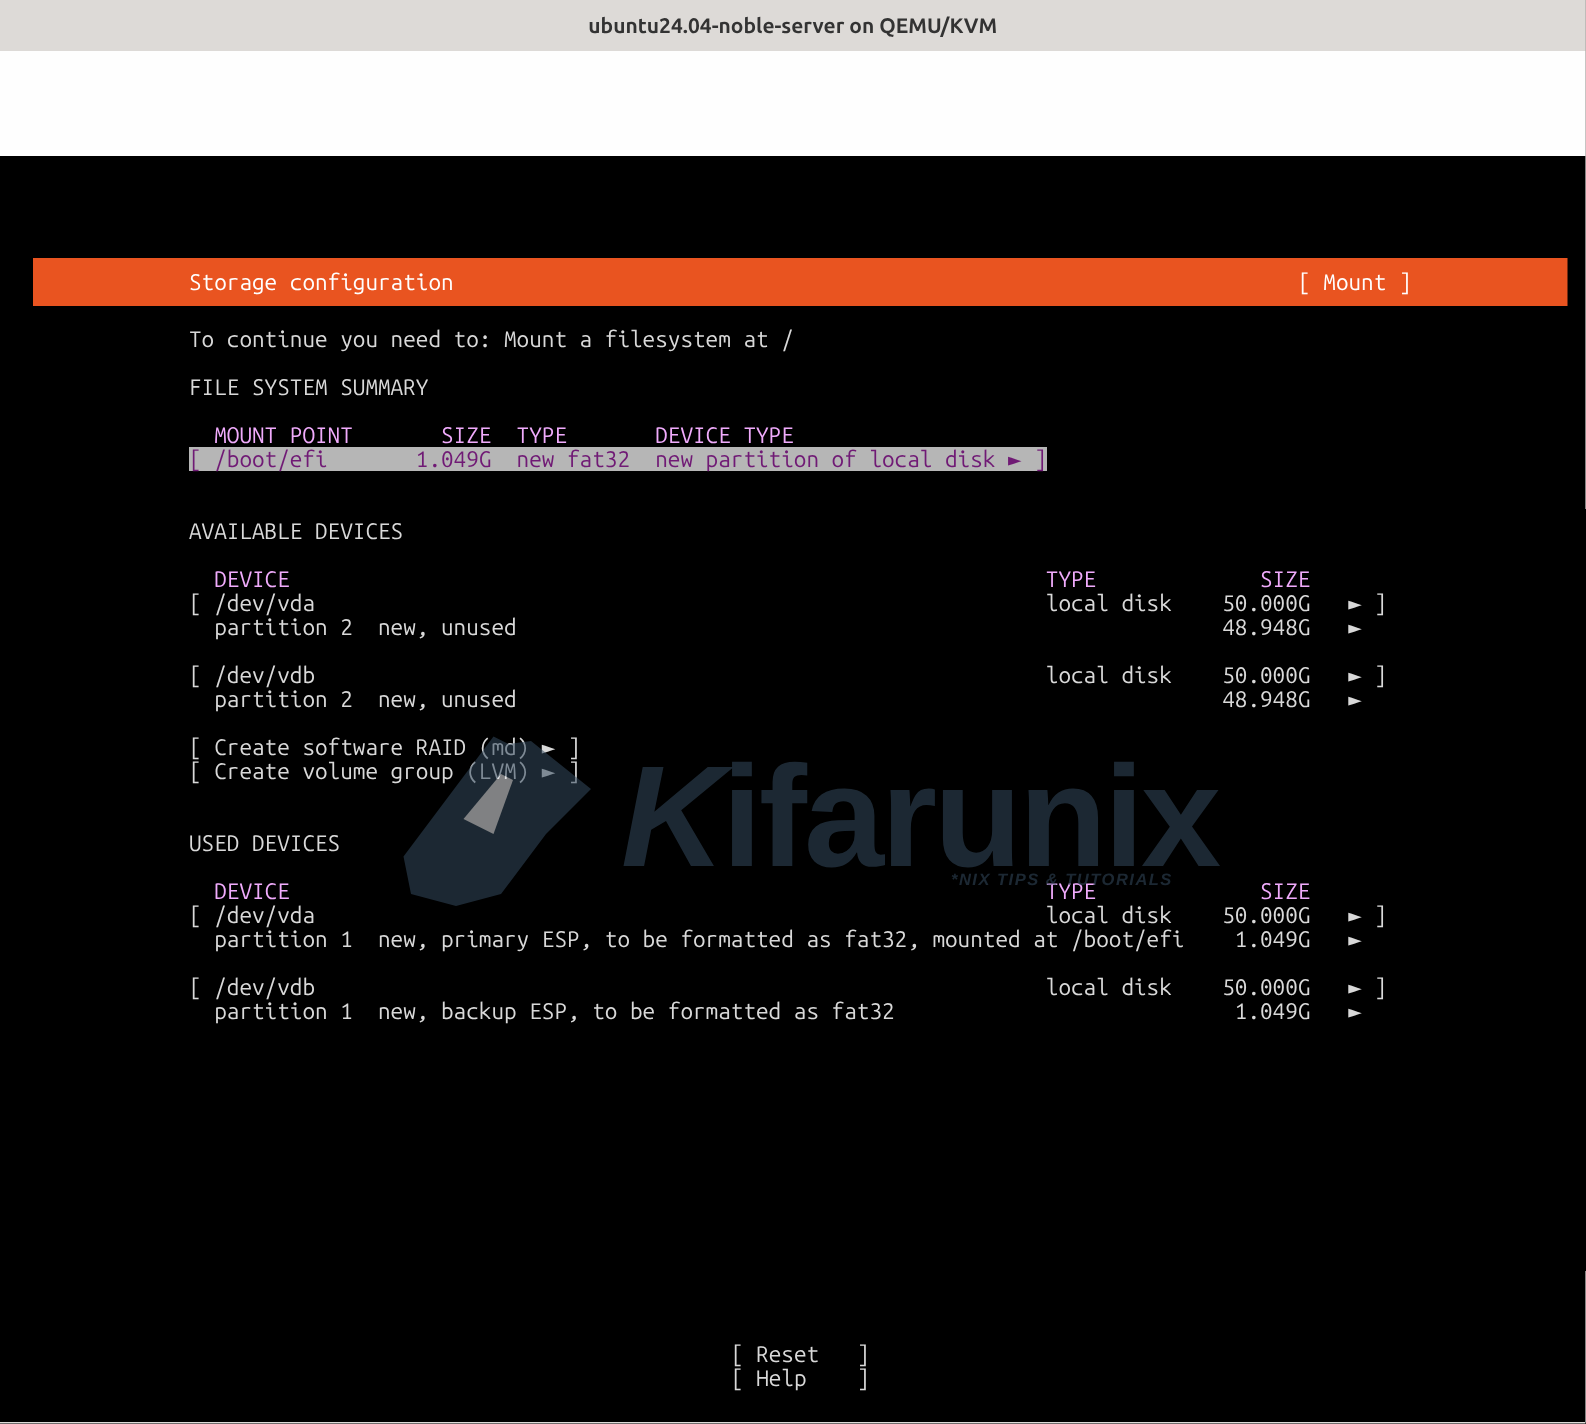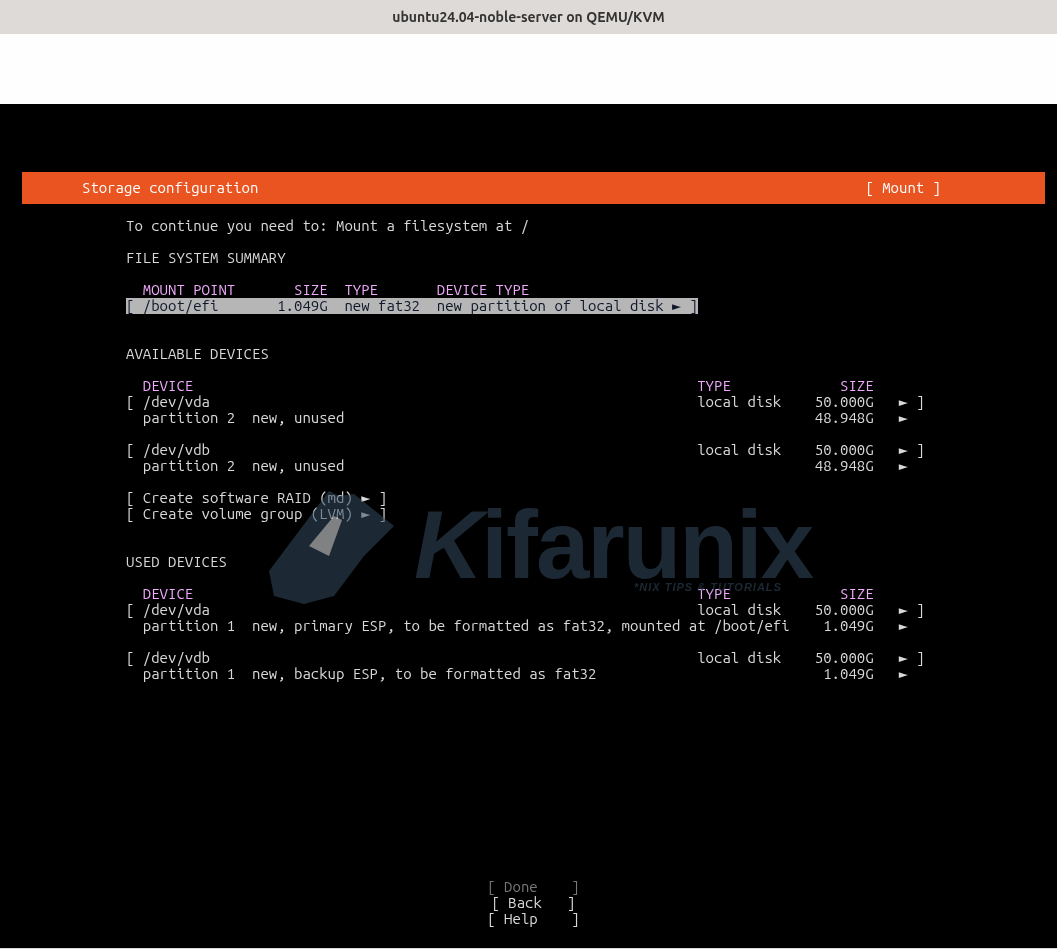--- a/index.html
+++ b/index.html
@@ -50,21 +50,21 @@
   }
 
   .orange-bar {
     position: relative;
     background: #e95420;
     color: #fff;
     height: 32px;
     margin-top: 68px;
     display: flex;
     align-items: center;
-    padding-left: 60px;
+    padding-left: 104px;
     padding-right: 0;
   }
   .orange-title {
     flex: 1 1 auto;
     white-space: pre;
   }
   .help-btn {
     white-space: pre;
     padding-right: 104px;
   }
@@ -73,21 +73,21 @@
     padding-left: 104px;
     padding-top: 14px;
     white-space: pre;
     color: #d9d9d9;
   }
 
   .grey-header { color: #f0abfc; }
 
   .hl {
     background: #b6b6b6;
-    color: #0f172a;
+    color: #701a75;
     display: inline-block;
   }
   .dim { color: #777; }
 
   .buttons {
     position: absolute;
     bottom: 22px;
     left: 0;
     right: 0;
   }
@@ -187,21 +187,20 @@
       <div class="watermark">
         <svg class="wm-icon" viewBox="0 0 150 118">
           <polygon points="5,85 65,5 75,10 90,8 130,40 100,70 70,110 40,118 10,110" fill="#344a5e"></polygon>
           <polygon points="45,60 70,30 78,34 65,70" fill="#e9ecef"></polygon>
         </svg>
         <div class="wm-text"><span class="wm-k">K</span>ifarunix</div>
         <div class="wm-sub">*NIX TIPS &amp; TUTORIALS</div>
       </div>
 
       <div class="buttons">
-        <div class="line dim">[ <span>Done</span>    ]</div>
-        <div class="line">[ <span>Back</span>   ]</div>
+        <div class="line">[ <span>Reset</span>   ]</div>
         <div class="line">[ <span>Help</span>    ]</div>
       </div>
 
     </div>
   </div>
 
 </div>
 
 </body></html>

